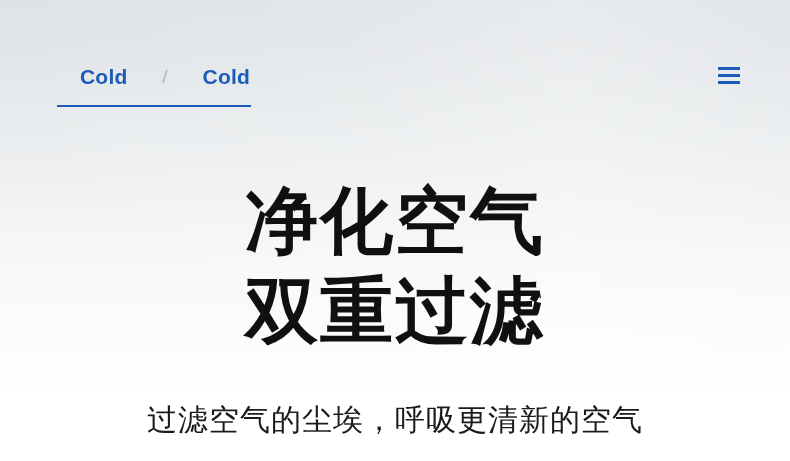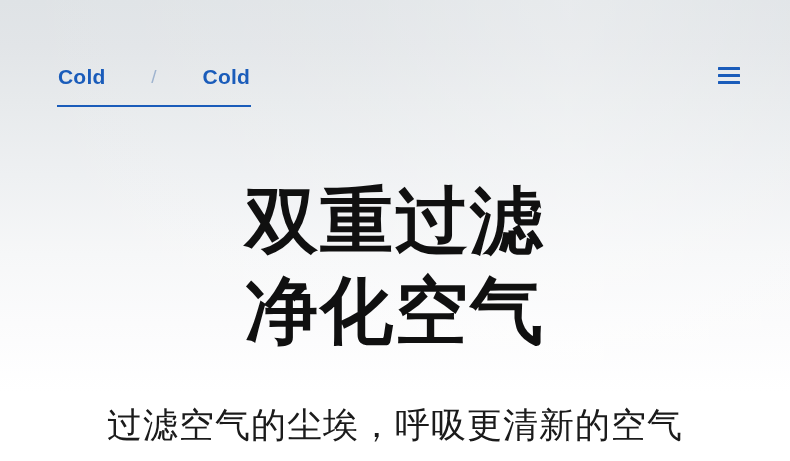--- a/index.html
+++ b/index.html
@@ -66,20 +66,21 @@
     left: 57px;
     top: 62px;
     width: 194px;
   }
   .nav-links {
     display: flex;
     align-items: flex-start;
     justify-content: space-between;
     padding: 0 1px 0 1px;
     height: 30px;
+    margin-left: 22px;
   }
   .nav-item {
     font-size: 21px;
     font-weight: 700;
     letter-spacing: 0.2px;
     color: #1a5cba;
     line-height: 30px;
     white-space: nowrap;
     cursor: pointer;
   }
@@ -133,28 +134,28 @@
     font-weight: 700;
     line-height: 90px;
     letter-spacing: 2px;
     margin: 0;
     font-family: "DejaVu Sans", "Liberation Sans", sans-serif;
   }
   .hero-title-line {
     display: block;
   }
   .hero-subtitle {
-    margin: 8px;
+    margin: 0;
     padding-top: 43px;
     color: #1b1b1b;
-    font-size: 35px;
+    font-size: 30px;
     font-weight: 400;
     letter-spacing: 1px;
     line-height: 42px;
-    font-family: Liberation Mono, monospace;
+    font-family: Liberation Serif, serif;
   }
 </style>
 </head>
 <body>
 
 <div class="page">
   <div class="content">
 
     <div class="topbar">
 
@@ -170,20 +171,20 @@
       <div class="menu-button">
         <span class="menu-bar"></span>
         <span class="menu-bar"></span>
         <span class="menu-bar"></span>
       </div>
 
     </div>
 
     <div class="hero">
       <h1 class="hero-title">
+        <span class="hero-title-line">净化空气</span>
         <span class="hero-title-line">双重过滤</span>
-        <span class="hero-title-line">净化空气</span>
       </h1>
       <p class="hero-subtitle">过滤空气的尘埃，呼吸更清新的空气</p>
     </div>
 
   </div>
 </div>
 
 </body></html>

